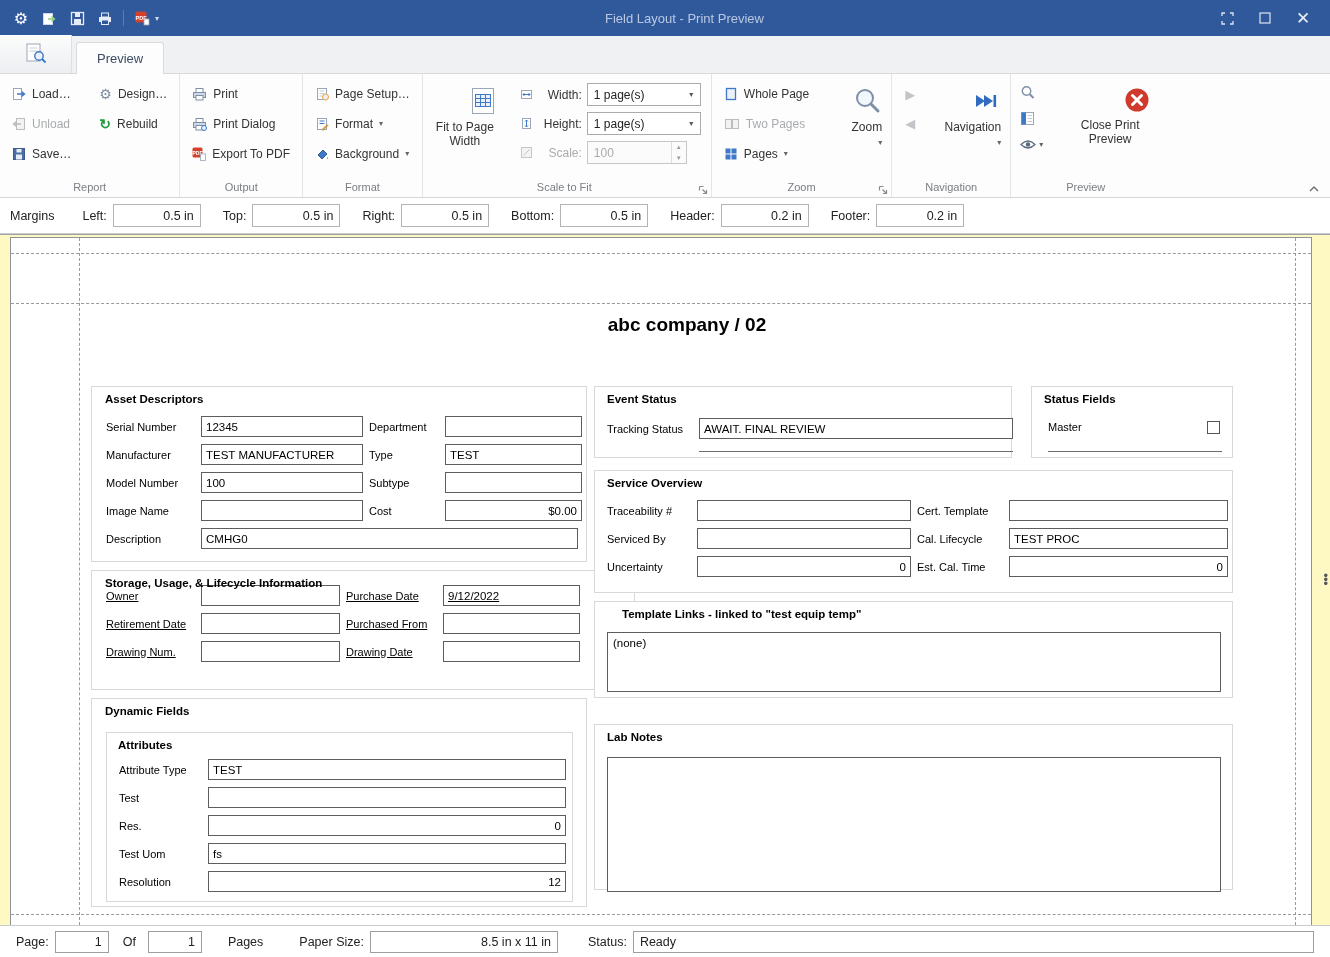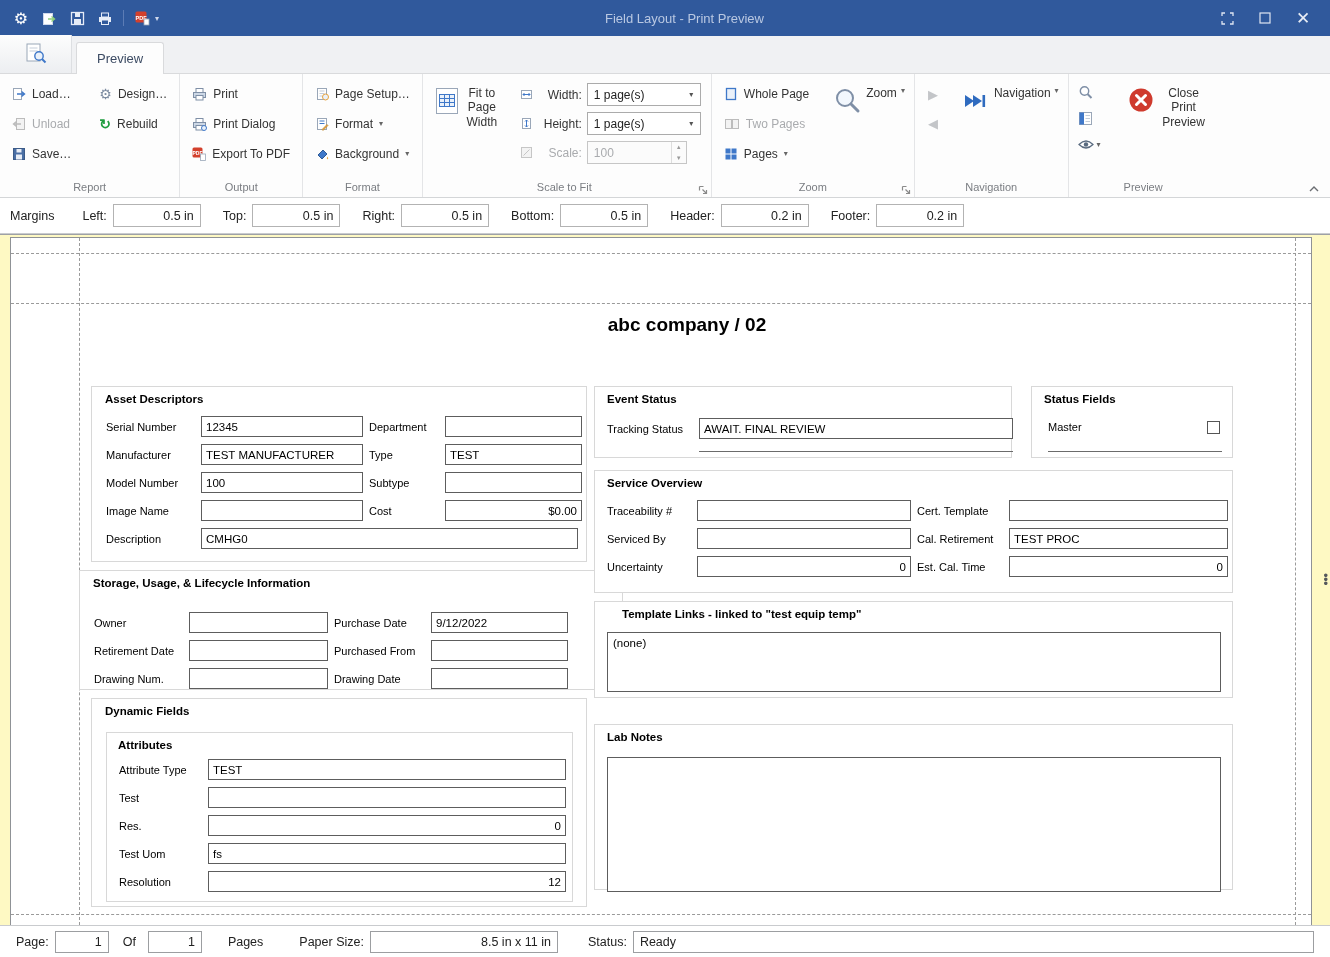--- a/index.html
+++ b/index.html
@@ -22,21 +22,21 @@
   .appbtn { width:72px; height:38px; display:flex; align-items:center; justify-content:center; background:linear-gradient(#fdfdfd,#eceef1); border-right:1px solid #dddfe2; }
   .tab { height:32px; padding:0 20px; display:flex; align-items:center; font-size:13px; color:#3c4b63; background:#fdfdfd; border:1px solid #d9dadc; border-bottom:none; border-radius:3px 3px 0 0; margin-left:4px; position:relative; top:1px; }
 
   
   .ribbon { height:124px; background:#fdfdfd; border-bottom:1px solid #d4d6d8; display:flex; position:relative; flex:0 0 auto; }
   .grp { display:flex; flex-direction:column; border-right:1px solid #e4e5e7; padding:3px 5px 0 5px; position:relative; }
   .grp-body { flex:1; display:flex; align-items:flex-start; gap:4px; padding-top:4px; }
   .grp-label { height:18px; font-size:11px; color:#7a7d82; text-align:center; line-height:16px; }
   .vstack { display:flex; flex-direction:column; gap:5px; }
   .sbtn { display:flex; align-items:center; gap:6px; height:25px; padding:0 7px; font-size:12px; color:#333; white-space:nowrap; border-radius:2px; }
-  .bbtn { min-width:72px; display:flex; flex-direction:row; align-items:flex-start; gap:4px; padding:5px 4px 0 4px; font-size:12px; color:#333; text-align:center; line-height:1.2; border-radius:2px; }
+  .bbtn { min-width:72px; display:flex; flex-direction:column; align-items:flex-end; gap:4px; padding:5px 4px 0 4px; font-size:12px; color:#333; text-align:center; line-height:1.2; border-radius:2px; }
   .dis { color:#a9abae !important; }
   .caret { font-size:8px; color:#666; }
   .crow { display:flex; align-items:center; gap:5px; height:27px; }
   .clabel { min-width:44px; text-align:right; font-size:12px; color:#333; }
   .combo { width:114px; height:23px; background:#fff; border:1px solid #ababab; display:flex; align-items:center; font-size:12px; color:#222; padding-left:6px; }
   .combo .drop { margin-left:auto; width:17px; height:100%; display:flex; align-items:center; justify-content:center; font-size:8px; color:#555; }
   .spinbox { width:100px; height:23px; background:#fbfbfb; border:1px solid #c6c6c6; display:flex; align-items:center; font-size:12px; color:#a9abae; padding-left:6px; }
   .spinbox .spins { margin-left:auto; width:15px; height:100%; display:flex; flex-direction:column; border-left:1px solid #ddd; }
   .spinbox .spins span { flex:1; font-size:6px; color:#999; display:flex; align-items:center; justify-content:center; }
   .launcher { position:absolute; right:3px; bottom:2px; }
@@ -512,23 +512,23 @@
           <div class="flabel">Image Name</div>
           <div class="fbox"></div>
           <div class="flabel">Cost</div>
           <div class="fbox r">$0.00</div>
 
           <div class="flabel">Description</div>
           <div class="fbox" style="grid-column:2/5; width:377px;">CMHG0</div>
         </div>
       </div>
 
-      <div class="gbox" style="left:68px; top:332px; width:544px; height:120px;">
+      <div class="gbox" style="left:80px; top:332px; width:544px; height:120px;">
         <div class="gtitle">Storage, Usage, &amp; Lifecycle Information</div>
-        <div class="fgrid" style="grid-template-columns:89px 139px 91px 137px; margin:41px 0 0 14px;">
+        <div class="fgrid" style="grid-template-columns:89px 139px 91px 137px; margin:14px 0 0 14px;text-decoration:underline;">
           <div class="flabel">Owner</div>
           <div class="fbox"></div>
           <div class="flabel">Purchase Date</div>
           <div class="fbox">9/12/2022</div>
 
           <div class="flabel">Retirement Date</div>
           <div class="fbox"></div>
           <div class="flabel">Purchased From</div>
           <div class="fbox"></div>
 
@@ -581,21 +581,21 @@
       <div class="gbox" style="left:583px; top:232px; width:639px; height:123px;">
         <div class="gtitle" style="left:12px;">Service Overview</div>
         <div class="fgrid" style="grid-template-columns:84px 214px 86px 219px; margin:29px 0 0 12px;">
           <div class="flabel">Traceability #</div>
           <div class="fbox"></div>
           <div class="flabel">Cert. Template</div>
           <div class="fbox"></div>
 
           <div class="flabel">Serviced By</div>
           <div class="fbox"></div>
-          <div class="flabel">Cal. Retirement</div>
+          <div class="flabel">Cal. Lifecycle</div>
           <div class="fbox">TEST PROC</div>
 
           <div class="flabel">Uncertainty</div>
           <div class="fbox r">0</div>
           <div class="flabel">Est. Cal. Time</div>
           <div class="fbox r">0</div>
         </div>
       </div>
 
       <div class="gbox" style="left:583px; top:363px; width:639px; height:97px;">

